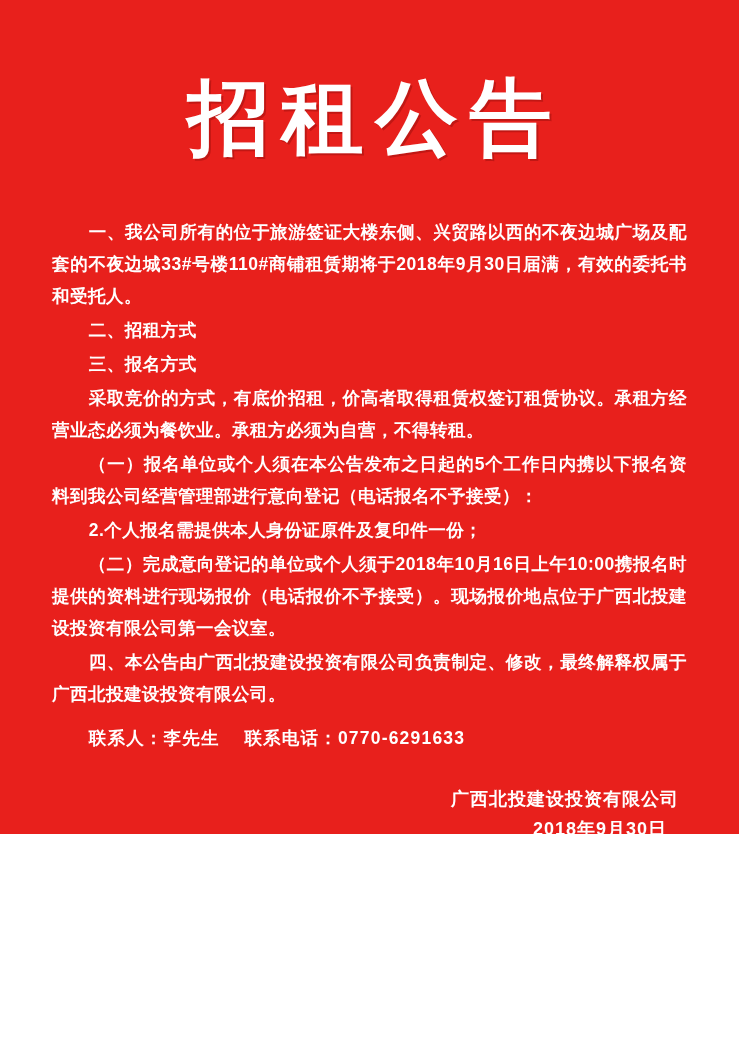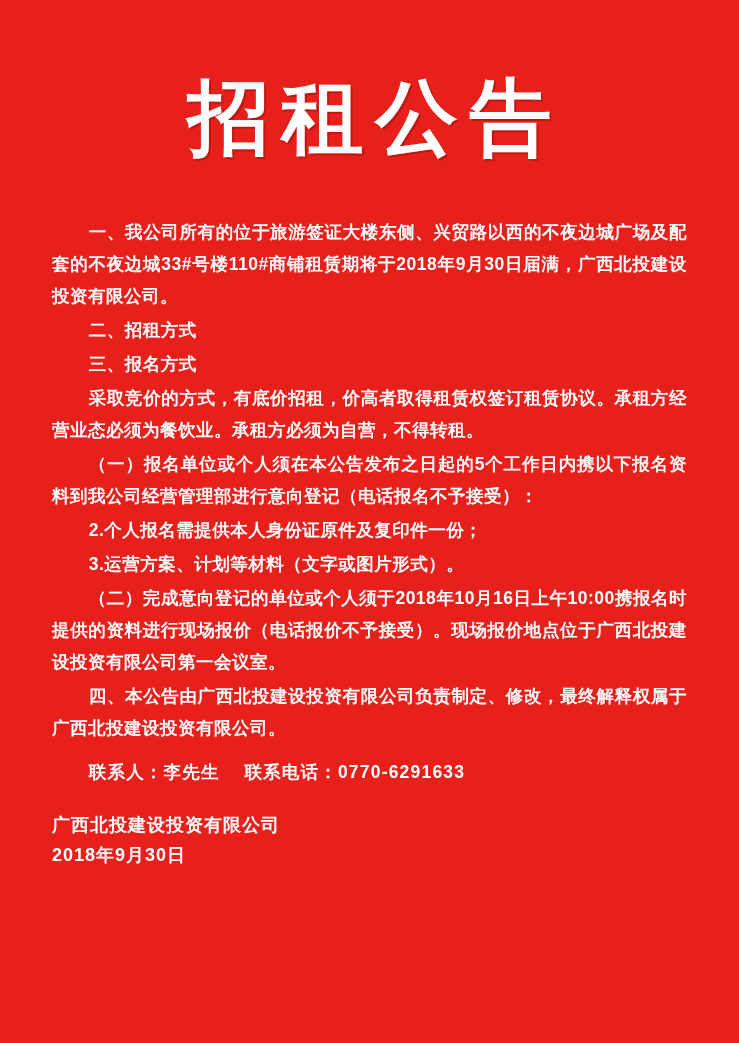--- a/index.html
+++ b/index.html
@@ -8,21 +8,21 @@
     background: #ffffff;
   }
   body {
     width: 739px;
     height: 1043px;
     font-family: "Liberation Sans", "DejaVu Sans", sans-serif;
   }
   .poster {
     position: relative;
     width: 739px;
-    height: 1043px;
+    height: 834px;
     background: #e8201c;
     box-sizing: border-box;
     overflow: hidden;
     padding-left: 24px;
   }
   .poster-inner {
     position: absolute;
     left: 0;
     top: 0;
     right: 0;
@@ -59,22 +59,22 @@
   }
   p.indent {
     text-indent: 2.1em;
   }
   p.contact {
     margin-top: 12px;
     text-indent: 2.1em;
     letter-spacing: 1.2px;
   }
   .signature {
-    margin-top: 22px;
-    text-align: left;
+    margin-top: 30px;
+    text-align: right;
     padding-right: 8px;
   }
   .signature div {
     font-size: 18px;
     font-weight: bold;
     line-height: 30px;
     color: #ffffff;
     letter-spacing: 1px;
   }
   .sig-date {
@@ -83,27 +83,26 @@
 </style>
 </head>
 <body>
 
 <div class="poster">
   <div class="poster-inner">
 
     <h1 class="title">招租公告</h1>
 
     <div class="body-block">
-      <p class="para indent">一、我公司所有的位于旅游签证大楼东侧、兴贸路以西的不夜边城广场及配套的不夜边城33#号楼110#商铺租赁期将于2018年9月30日届满，广西北投建设投资有限公司。</p>
+      <p class="para indent">一、我公司所有的位于旅游签证大楼东侧、兴贸路以西的不夜边城广场及配套的不夜边城33#号楼110#商铺租赁期将于2018年9月30日届满，有效的委托书和受托人。</p>
       <p class="para indent">二、招租方式</p>
       <p class="para indent">三、报名方式</p>
       <p class="para indent">采取竞价的方式，有底价招租，价高者取得租赁权签订租赁协议。承租方经营业态必须为餐饮业。承租方必须为自营，不得转租。</p>
       <p class="para indent">（一）报名单位或个人须在本公告发布之日起的5个工作日内携以下报名资料到我公司经营管理部进行意向登记（电话报名不予接受）：</p>
       <p class="para indent">2.个人报名需提供本人身份证原件及复印件一份；</p>
-      <p class="para indent">3.运营方案、计划等材料（文字或图片形式）。</p>
       <p class="para indent">（二）完成意向登记的单位或个人须于2018年10月16日上午10:00携报名时提供的资料进行现场报价（电话报价不予接受）。现场报价地点位于广西北投建设投资有限公司第一会议室。</p>
       <p class="para indent">四、本公告由广西北投建设投资有限公司负责制定、修改，最终解释权属于广西北投建设投资有限公司。</p>
       <p class="para contact">联系人：李先生　 联系电话：0770-6291633</p>
     </div>
 
     <div class="signature">
       <div>广西北投建设投资有限公司</div>
       <div class="sig-date">2018年9月30日</div>
     </div>
 

